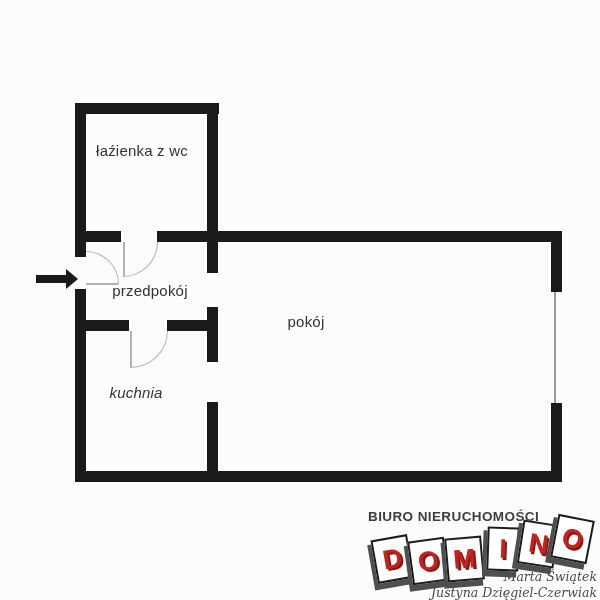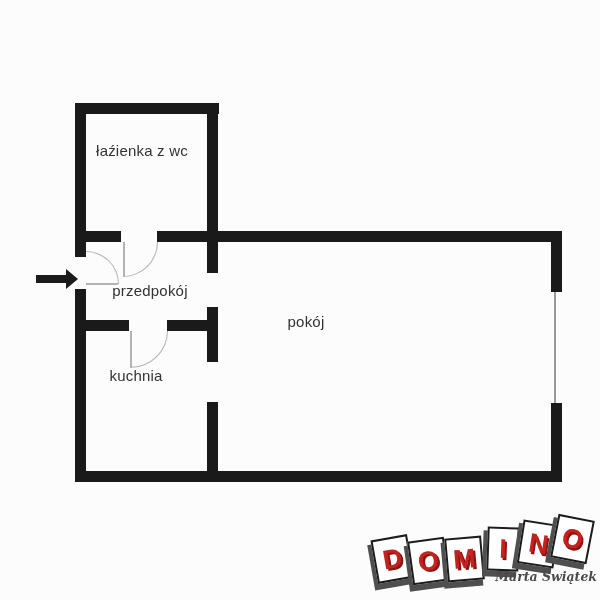--- a/index.html
+++ b/index.html
@@ -23,21 +23,21 @@
 
   
   .room-label{position:absolute;transform:translate(-50%,-50%);font-size:15px;color:#333;white-space:nowrap;letter-spacing:0.2px;}
 
   
   .biuro-text{position:absolute;left:368px;top:509px;font-size:13.5px;font-weight:bold;color:#3d3d3d;letter-spacing:0.4px;white-space:nowrap;}
   .tile{position:absolute;width:33px;height:40px;background:#ffffff;border:2px solid #1c1c1c;
     box-shadow:-3px 5px 0 1px #4f4f4f;display:flex;align-items:center;justify-content:center;}
   .tile-letter{font-size:27px;font-weight:bold;color:#c2231f;text-shadow:2px 2px 0 #8c1512;line-height:1;}
   .agent-line{position:absolute;right:3px;text-align:center;font-family:"DejaVu Serif",serif;
-    font-style:italic;font-size:12.5px;color:#4a4a4a;white-space:nowrap;font-weight:bold;}
+    font-style:italic;font-size:12.5px;color:#4a4a4a;white-space:nowrap;}
 </style>
 </head>
 <body>
 
 <div id="screen">
 
   <div class="wall" style="left:75px;top:103px;width:144px;height:11px;"></div>
   <div class="wall" style="left:75px;top:103px;width:11px;height:154px;"></div>
   <div class="wall" style="left:75px;top:289px;width:11px;height:193px;"></div>
   <div class="wall" style="left:75px;top:231px;width:46px;height:11px;"></div>
@@ -60,23 +60,24 @@
   <div class="door-leaf" style="left:123px;top:242px;width:1.5px;height:34px;"></div>
 
   <div class="door-arc arc-br" style="left:130px;top:331px;width:37px;height:36px;"></div>
   <div class="door-leaf" style="left:130px;top:331px;width:1.5px;height:36px;"></div>
 
   <div class="arrow-shaft"></div>
   <div class="arrow-head"></div>
 
   <div class="room-label" style="left:142px;top:150px;">łaźienka z wc</div>
   <div class="room-label" style="left:150px;top:290px;">przedpokój</div>
-  <div class="room-label" style="left:136px;top:375px;">kuchnia</div>
+  <div class="room-label" style="left:136px;top:392px;font-style:italic;">kuchnia</div>
   <div class="room-label" style="left:306px;top:321px;">pokój</div>
 
+  <div class="biuro-text">BIURO NIERUCHOMOŚCI</div>
 
   <div class="tile" style="left:374px;top:537px;transform:rotate(-10deg);">
     <span class="tile-letter">D</span>
   </div>
   <div class="tile" style="left:410px;top:539px;transform:rotate(-8deg);">
     <span class="tile-letter">O</span>
   </div>
   <div class="tile" style="left:446px;top:537px;transform:rotate(-5deg);">
     <span class="tile-letter">M</span>
   </div>
@@ -84,14 +85,15 @@
     <span class="tile-letter">I</span>
   </div>
   <div class="tile" style="left:520px;top:522px;transform:rotate(9deg);">
     <span class="tile-letter">N</span>
   </div>
   <div class="tile" style="left:554px;top:517px;transform:rotate(11deg);">
     <span class="tile-letter">O</span>
   </div>
 
   <div class="agent-line" style="top:569px;">Marta Świątek</div>
+  <div class="agent-line" style="top:585px;">Justyna Dzięgiel-Czerwiak</div>
 
 </div>
 
 </body></html>

